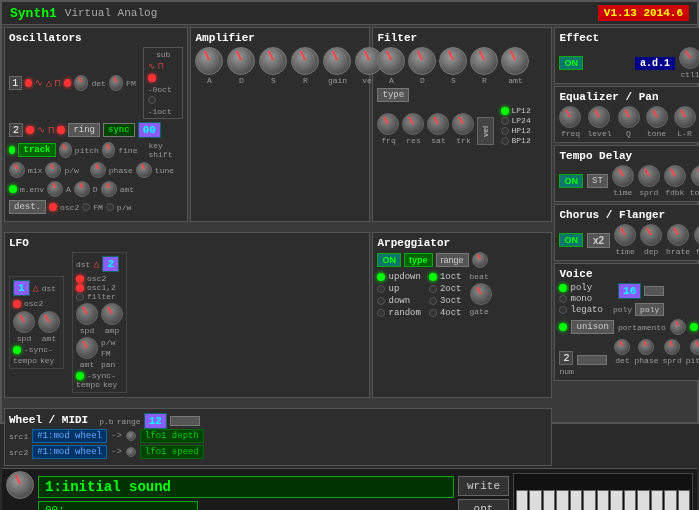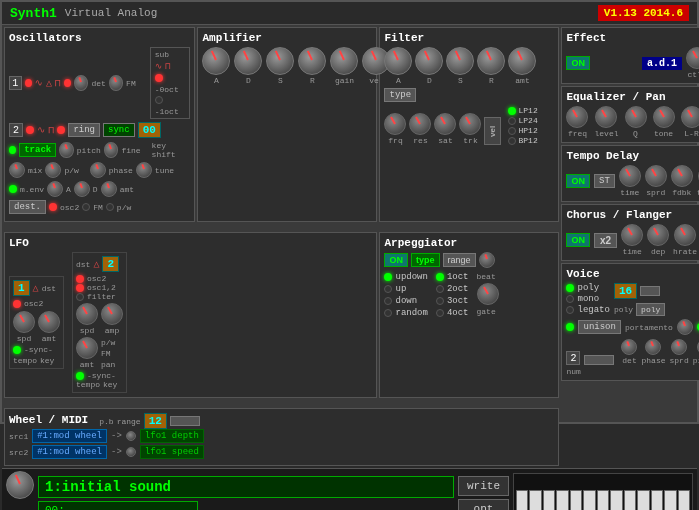--- a/index.html
+++ b/index.html
@@ -208,21 +208,21 @@
     .on-btn {
       background: #0f766e;
       color: #00ff00;
       border: 1px solid #00aa00;
       font-size: 9px;
       font-weight: bold;
       padding: 1px 4px;
       cursor: pointer;
     }
     .display-num {
-      background: #a16207;
+      background: #8b5cf6;
       border: 1px solid #006666;
       color: #00ffff;
       font-size: 11px;
       padding: 1px 4px;
       font-family: 'Courier New', monospace;
       font-weight: bold;
     }
     
     .flex-row {
       display: flex;
@@ -480,21 +480,21 @@
 
             <span style="color:#cc4444;font-size:10px;">∿</span>
             <span style="color:#cc4444;font-size:10px;">△</span>
             <span style="color:#cc4444;font-size:10px;">⊓</span>
             <span class="led led-red"></span>
             <div class="knob-sm"></div>
             <span class="label-xs">det</span>
             <div class="knob-sm"></div>
             <span class="label-xs">FM</span>
 
-            <div class="sub-panel flex-col" style="margin-left:11px;">
+            <div class="sub-panel flex-col" style="margin-left:4px;text-align:center;">
               <span class="label-xs">sub</span>
               <div class="flex-row">
                 <span style="color:#cc4444;font-size:9px;">∿</span>
                 <span style="color:#cc4444;font-size:9px;">⊓</span>
               </div>
               <div class="flex-row">
                 <span class="led led-red"></span>
                 <span class="label-xs">-0oct</span>
               </div>
               <div class="flex-row">
@@ -929,21 +929,21 @@
             </div>
             <div class="radio-item">
               <span class="led led-off"></span>
               <span>mono</span>
             </div>
             <div class="radio-item">
               <span class="led led-off"></span>
               <span>legato</span>
             </div>
           </div>
-          <div class="flex-col" style="">
+          <div class="flex-col" style="margin-left:6px;align-items:flex-end;">
             <div class="flex-row">
               <div class="display-num">16</div>
               <div style="width:20px;height:10px;background:#555;border:1px solid #777;"></div>
             </div>
             <div class="flex-row" style="margin-top:2px;">
               <span class="label-xs">poly</span>
               <button class="btn" style="font-size:8px;">poly</button>
             </div>
           </div>
         </div>

